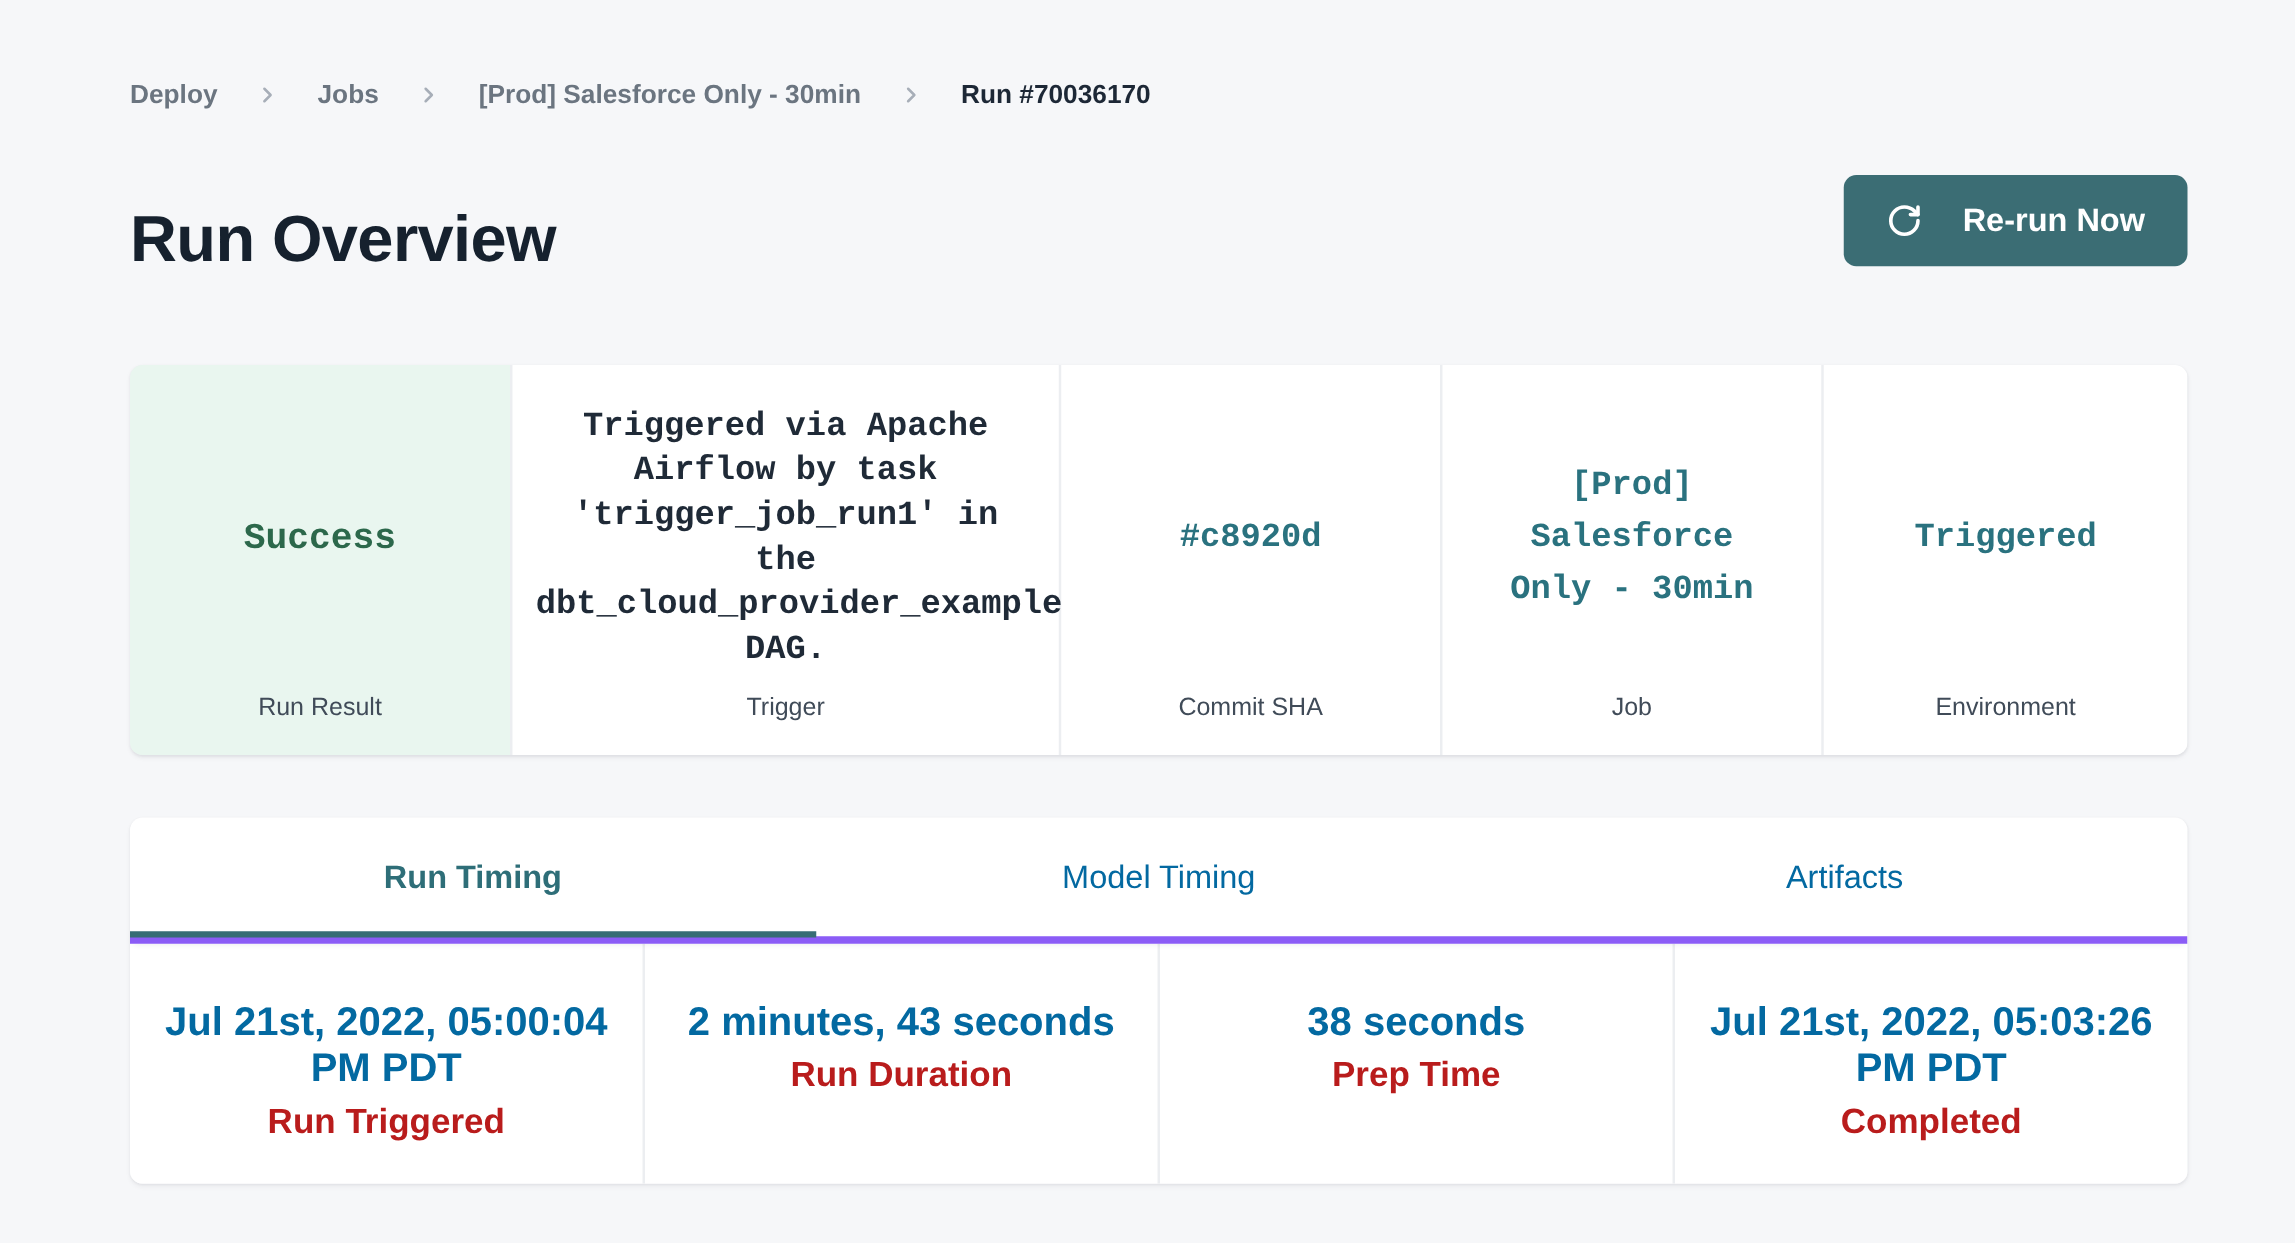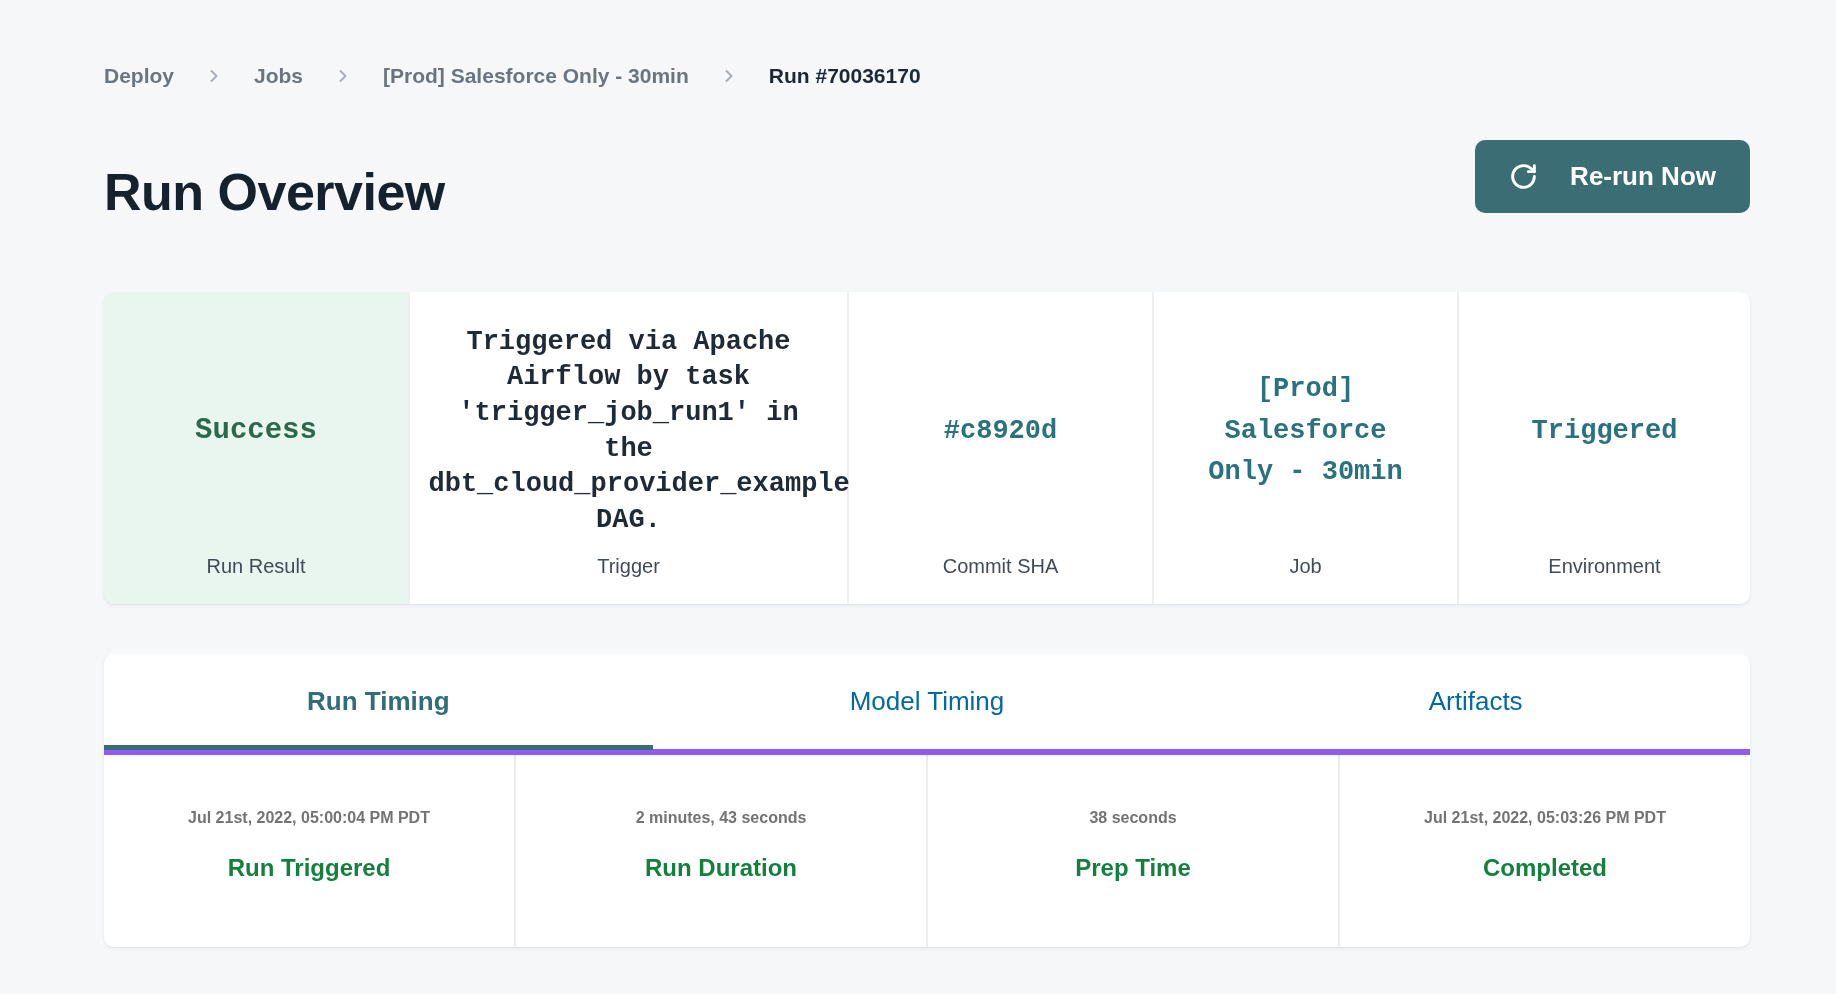--- a/index.html
+++ b/index.html
@@ -60,22 +60,22 @@
   }
   .tab.active { color:#2e6e78; font-weight:700; }
   .tab.active::after {
     content:""; position:absolute; left:0; right:0; bottom:-1px; height:5px; background:#376d75;
   }
   .timing-row {
     display:grid; grid-template-columns:1fr 1fr 1fr 1fr; gap:2px;
     background:#eceef1; height:192px;
   }
   .timing-card { background:#ffffff; text-align:center; padding-top:44px; }
-  .timing-value { font-size:16px; font-weight:700; color:#737373; line-height:37px; max-width:360px; margin:0 auto; }
-  .timing-label { margin-top:18px; font-size:24px; font-weight:600; color:#15803d; }
+  .timing-value { font-size:32px; font-weight:700; color:#0369a1; line-height:37px; max-width:360px; margin:0 auto; }
+  .timing-label { margin-top:8px; font-size:28px; font-weight:600; color:#b91c1c; }
 </style>
 </head>
 <body>
 
 <div class="content">
 
   <nav class="breadcrumb">
     <span class="crumb">Deploy</span>
     <span class="crumb-sep">
       <svg width="20" height="20" viewBox="0 0 24 24" fill="none" stroke="#a7aeb8" stroke-width="2.4" stroke-linecap="round" stroke-linejoin="round">

